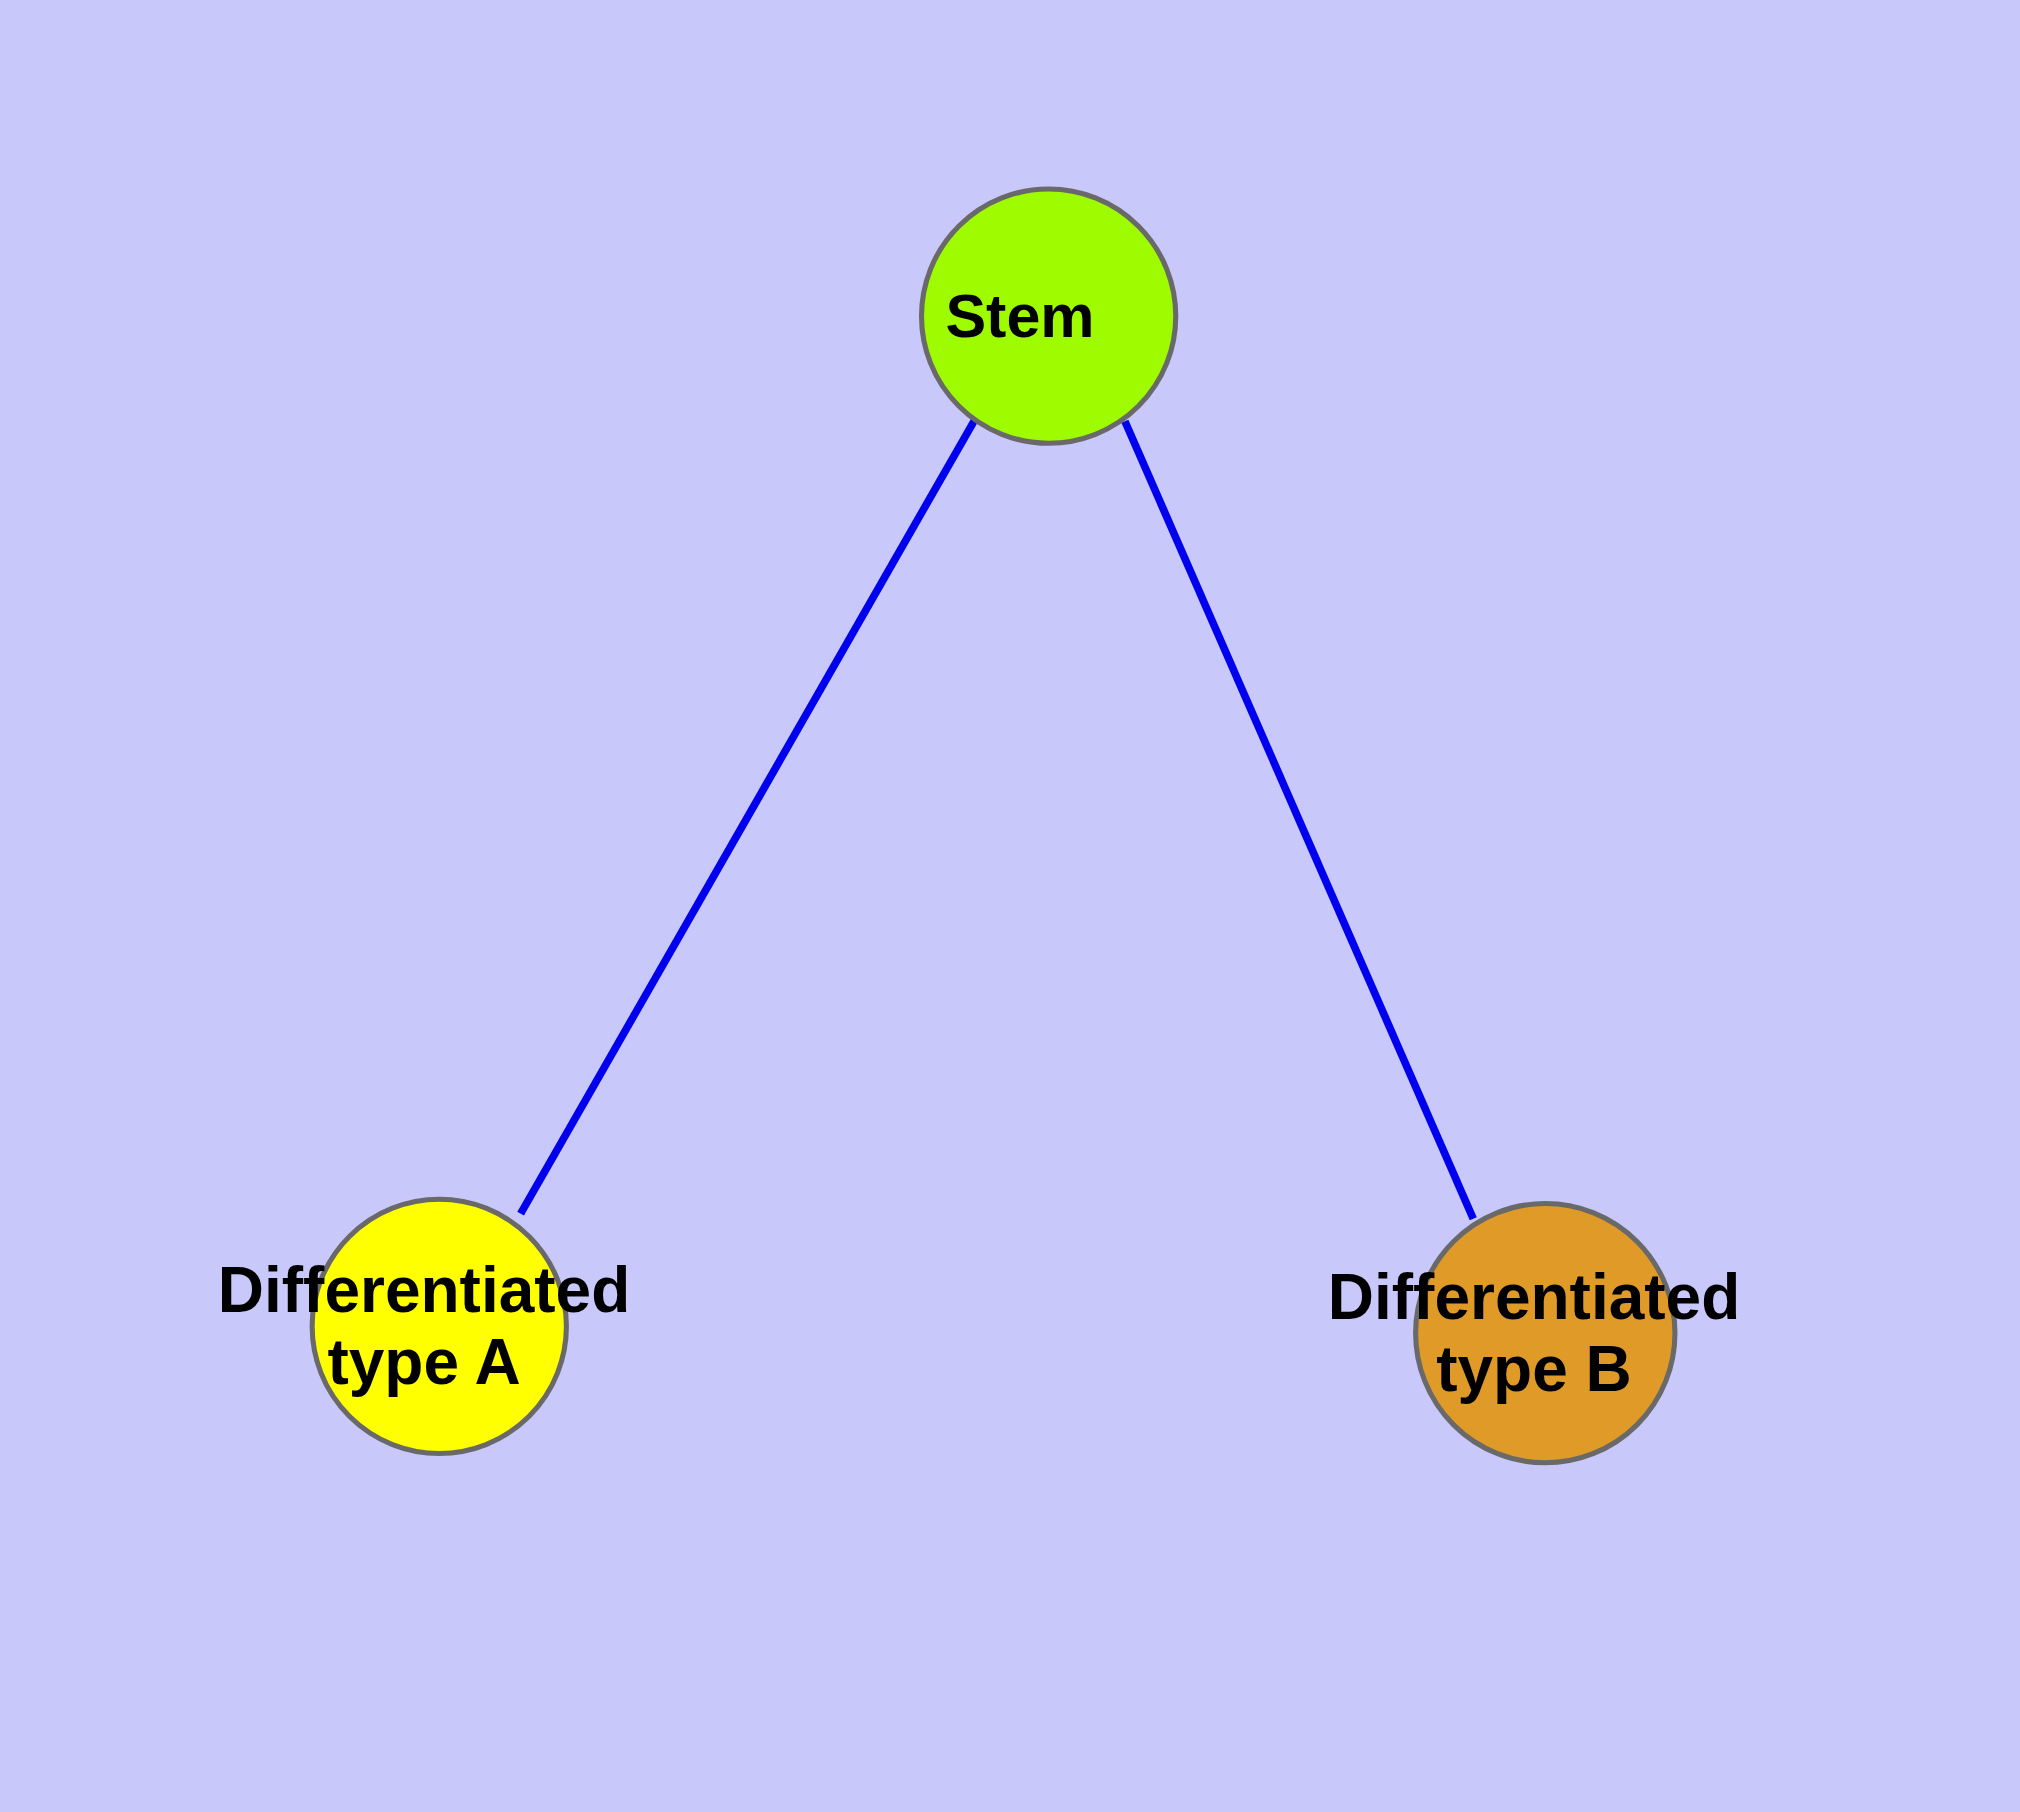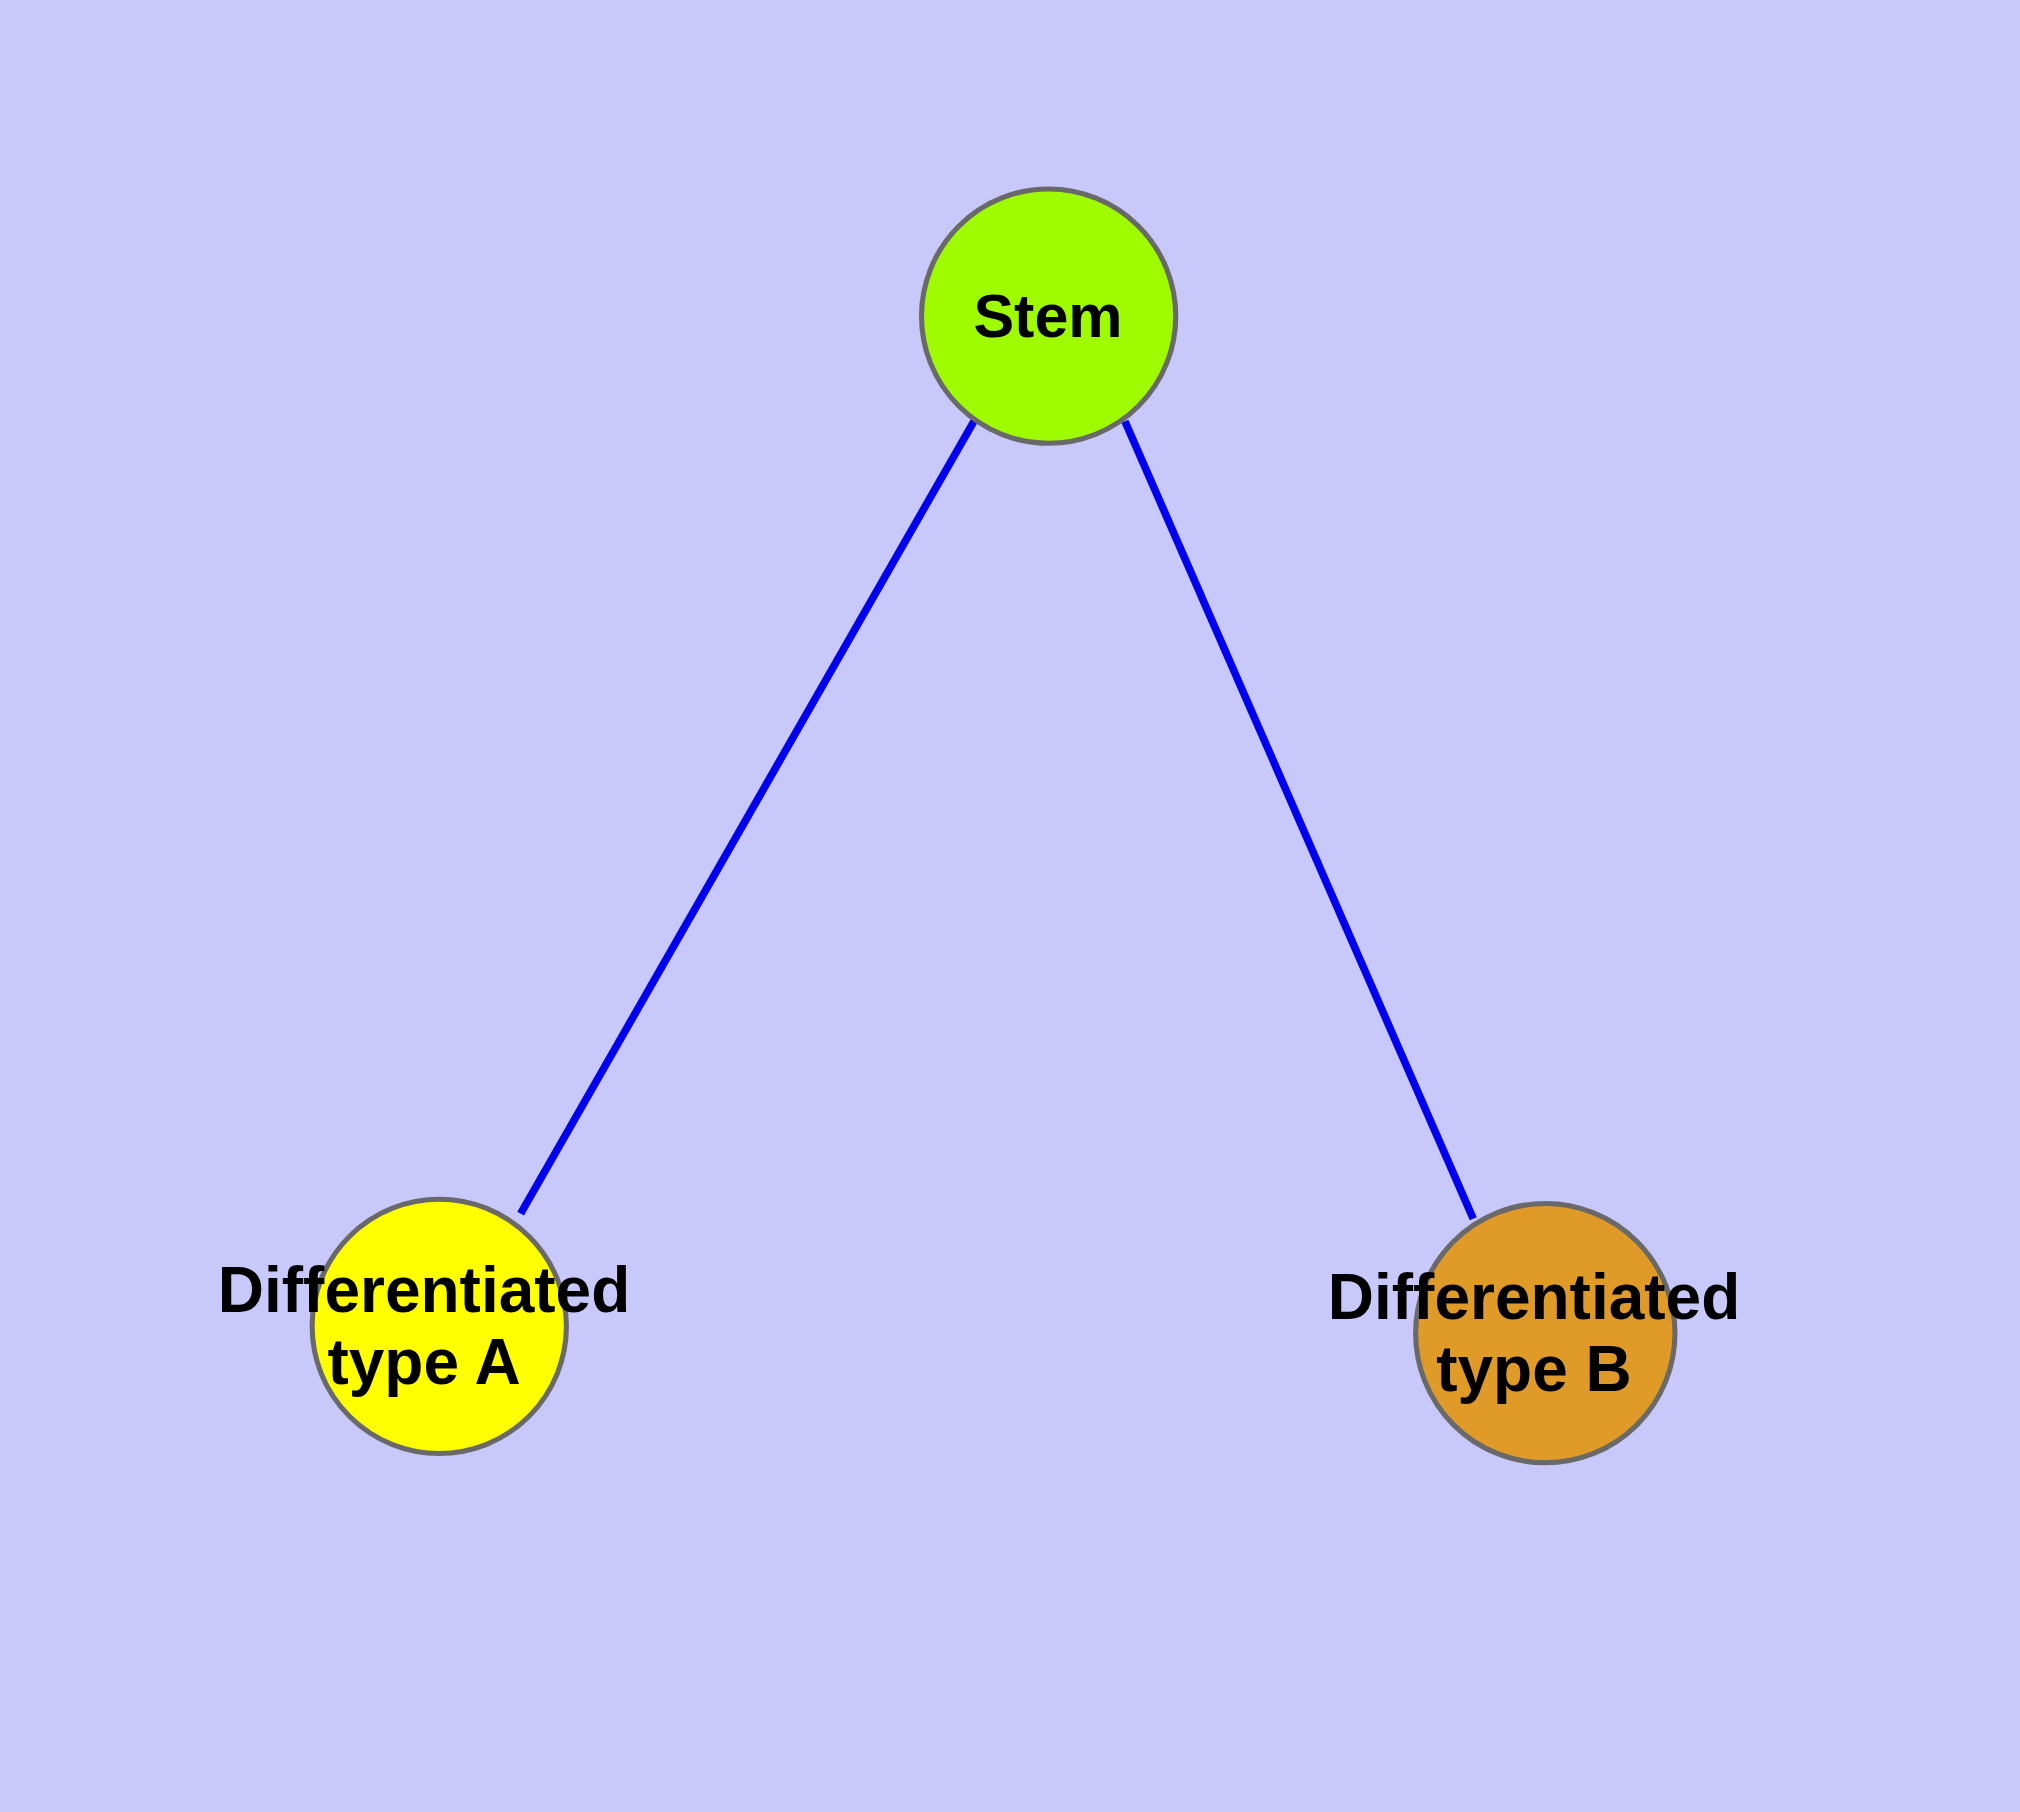--- a/index.html
+++ b/index.html
@@ -38,21 +38,21 @@
     font-weight: bold;
     color: #000000;
     text-align: center;
     line-height: 1.12;
     white-space: pre;
     pointer-events: none;
     transform: translate(-50%, -50%);
   }
   #label-stem {
     font-size: 61px;
-    left: 1048px;
+    left: 1020px;
     top: 316px;
   }
   #label-type-a {
     font-size: 64px;
     left: 424px;
     top: 1327px;
   }
   #label-type-b {
     font-size: 64px;
     left: 1534px;

